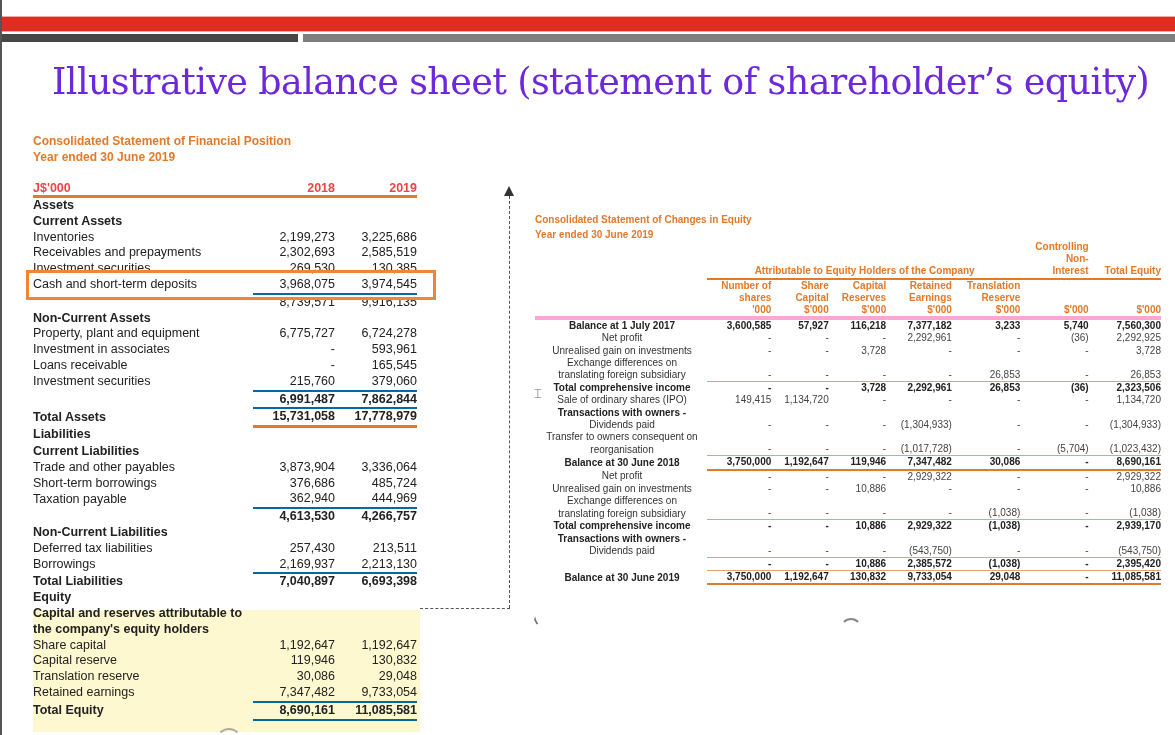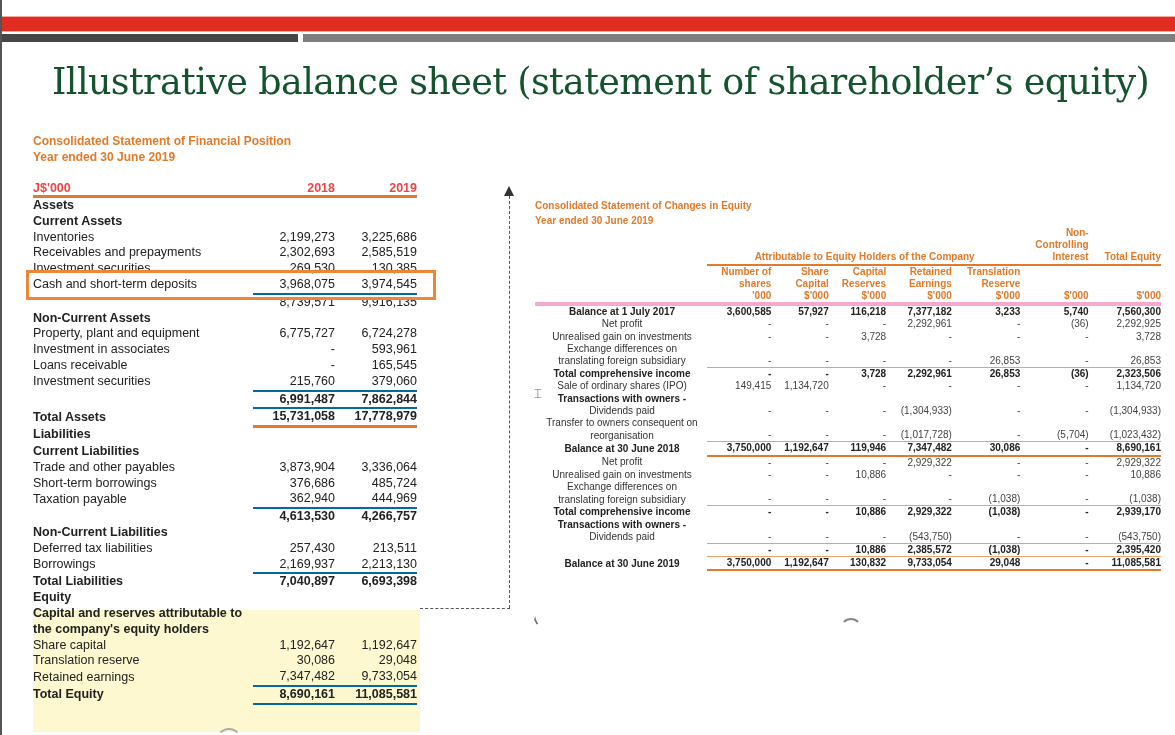--- a/index.html
+++ b/index.html
@@ -1,21 +1,21 @@
 <!DOCTYPE html>
 <html><head>
   <meta charset="utf-8">
   <style>
     html, body { margin:0; padding:0; }
     body { width:1175px; height:735px; background:#fff; position:relative; overflow:hidden; font-family:"Liberation Sans", sans-serif; color:#222; }
     .left-edge { position:absolute; left:0; top:0; width:2px; height:735px; background:#555; }
     .red-bar { position:absolute; left:2px; top:16px; width:1173px; height:14px; background:#e12d1f; border-top:1px solid #f2a9a2; border-bottom:1px solid #f2a9a2; }
     .dark-bar { position:absolute; left:2px; top:34px; width:296px; height:8px; background:#474747; }
     .grey-bar { position:absolute; left:303px; top:34px; width:872px; height:8px; background:#7e7e7e; }
-    .title { position:absolute; left:52px; top:60px; font-family:"DejaVu Serif", "Liberation Serif", serif; font-size:36.5px; color:#14532d; letter-spacing:-0.6px; white-space:nowrap; }
+    .title { position:absolute; left:52px; top:60px; font-family:"DejaVu Serif", "Liberation Serif", serif; font-size:36.5px; color:#6d28d9; letter-spacing:-0.6px; white-space:nowrap; }
 
     
     .bs { position:absolute; left:33px; top:133px; width:384px; font-size:12.5px; }
     .bs .hdr { color:#e27a2a; font-weight:bold; font-size:12px; line-height:16px; }
     .bs table { border-collapse:collapse; width:384px; margin-top:16px; }
     .bs td { padding:0; height:15.8px; line-height:15.8px; white-space:nowrap; }
     .bs td.num { text-align:right; width:82px; }
     .bs td.num2 { text-align:right; width:82px; }
     .bs tr.colhdr td { color:#ef4444; font-weight:bold; border-bottom:3px solid #e27a2a; height:14px; line-height:14px; }
     .bs .b { font-weight:bold; }
@@ -23,21 +23,21 @@
     .bs .dul td.num, .bs .dul td.num2 { border-bottom:3px solid #e27a2a; }
     .highlight-box { position:absolute; left:26px; top:270px; width:410px; height:30px; border:3px solid #f08536; box-sizing:border-box; }
     .yellow-bg { position:absolute; left:33px; top:610px; width:387px; height:122px; background:#fdf8cf; }
 
     
     .dash-v { position:absolute; left:509px; top:196px; height:412px; border-left:1.5px dashed #555; }
     .dash-h { position:absolute; left:420px; top:608px; width:90px; border-top:1.5px dashed #555; }
     .arrow-up { position:absolute; left:504px; top:186px; width:0; height:0; border-left:5px solid transparent; border-right:5px solid transparent; border-bottom:10px solid #333; }
 
     
-    .ce { position:absolute; left:535px; top:198px; width:626px; font-size:10px; }
+    .ce { position:absolute; left:535px; top:212px; width:626px; font-size:10px; }
     .ce .hdr { color:#e27a2a; font-weight:bold; font-size:10px; line-height:15px; }
     .ce table { border-collapse:collapse; width:626px; position:absolute; top:29px; left:0; }
     .ce td { padding:0 0 0 2px; height:12.2px; line-height:12.2px; white-space:nowrap; text-align:right; color:#444; }
     .ce td.lbl { text-align:center; width:170px; color:#333; }
     .ce tr.h td { color:#e27a2a; font-weight:bold; }
     .ce .b td { font-weight:bold; color:#222; }
     .ce .attr td.span { border-bottom:2px solid #e27a2a; text-align:center;margin-top:24px; }
     .ce .attr td.nc { border-bottom:2px solid #e27a2a; }
     .ce .units td.c { border-bottom:4px solid #f9a8d4; }
     .ce .ul td.c { border-bottom:1.5px solid #e8a468; }
@@ -203,20 +203,25 @@
           <td>the company's equity holders</td>
           <td class="num"></td>
           <td class="num2"></td>
         </tr>
         <tr class="">
           <td>Share capital</td>
           <td class="num">1,192,647</td>
           <td class="num2">1,192,647</td>
         </tr>
         <tr class="">
+          <td>Capital reserve</td>
+          <td class="num">119,946</td>
+          <td class="num2">130,832</td>
+        </tr>
+        <tr class="">
           <td>Translation reserve</td>
           <td class="num">30,086</td>
           <td class="num2">29,048</td>
         </tr>
         <tr class="ul">
           <td>Retained earnings</td>
           <td class="num">7,347,482</td>
           <td class="num2">9,733,054</td>
         </tr>
         <tr class="b ul">
@@ -238,31 +243,31 @@
   <div class="hdr">Year ended 30 June 2019</div>
   <table>
     <tbody id="ce-body">
       <tr class="h">
           <td class="lbl"></td>
           <td></td>
           <td></td>
           <td></td>
           <td></td>
           <td></td>
-        <td>Non-</td>
+        <td>Controlling</td>
           <td></td>
         </tr>
       <tr class="h">
           <td class="lbl"></td>
           <td></td>
           <td></td>
           <td></td>
           <td></td>
           <td></td>
-        <td>Controlling</td>
+        <td>Non-</td>
           <td></td>
         </tr>
       <tr class="h attr">
           <td class="lbl"></td>
         <td class="span" colspan="5">Attributable to Equity Holders of the Company</td>
         <td class="nc">Interest</td>
         <td class="nc">Total Equity</td>
         </tr>
     <tr class="h">
           <td class="lbl c"></td>

